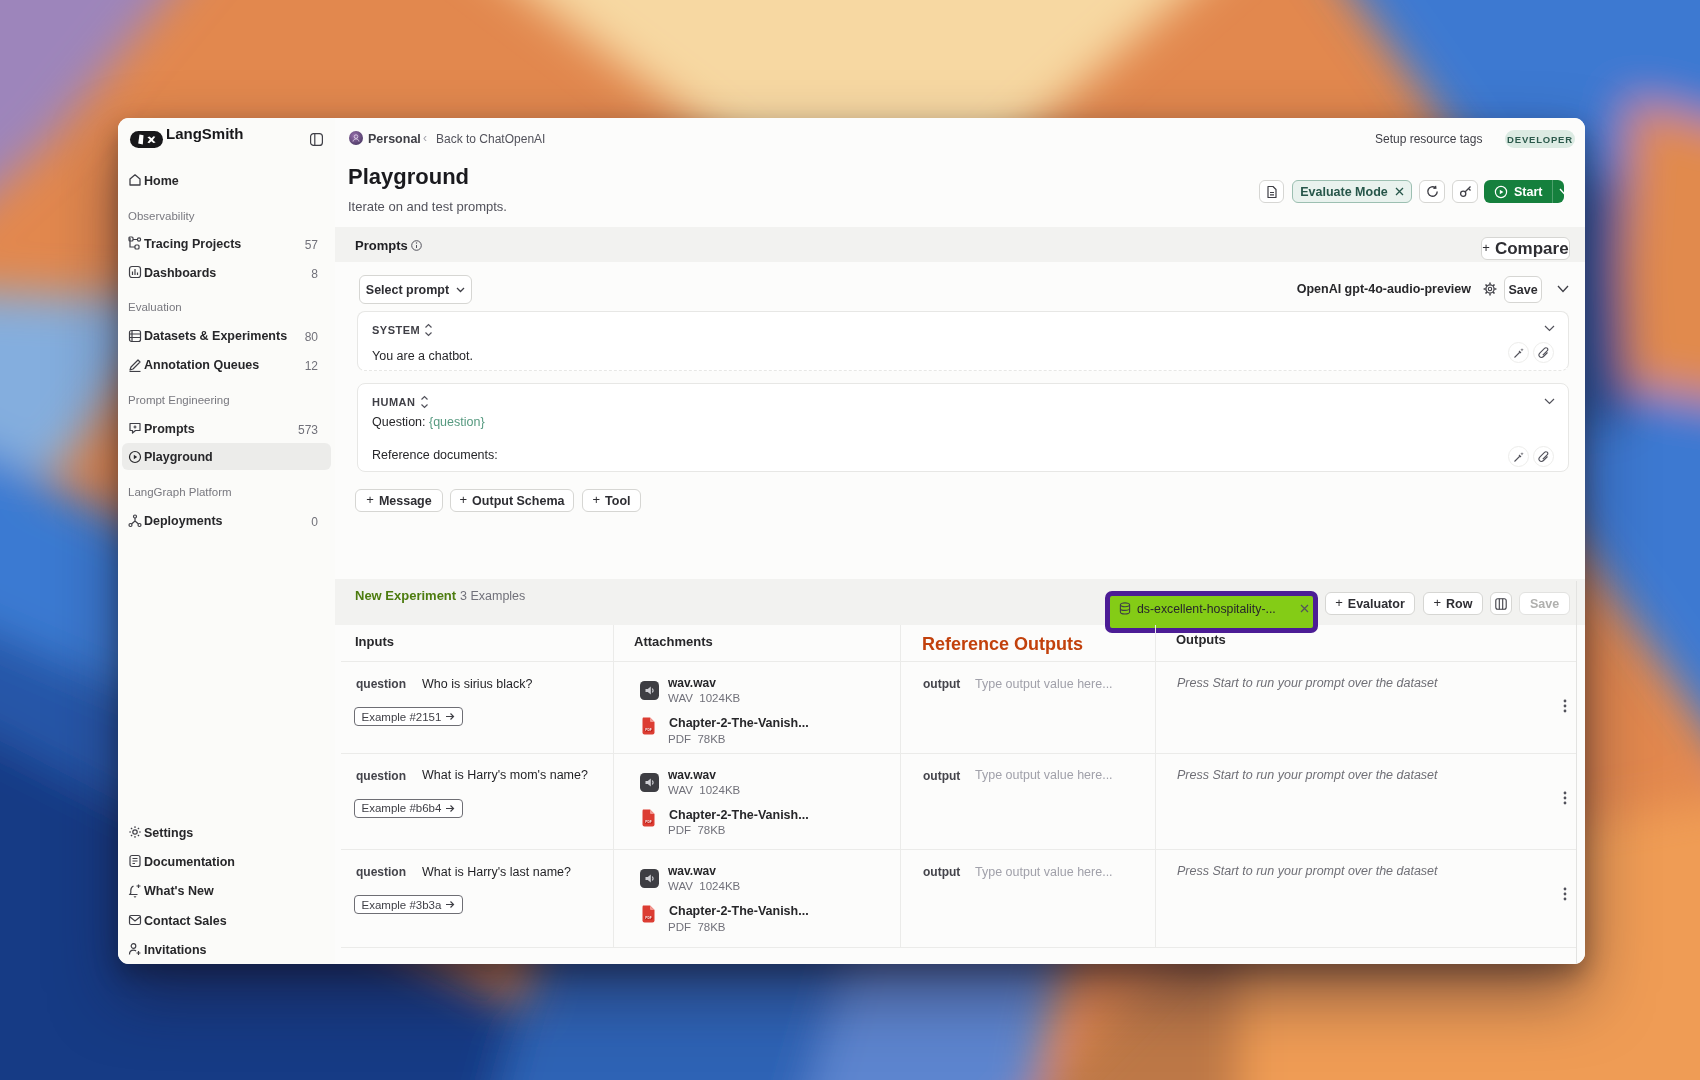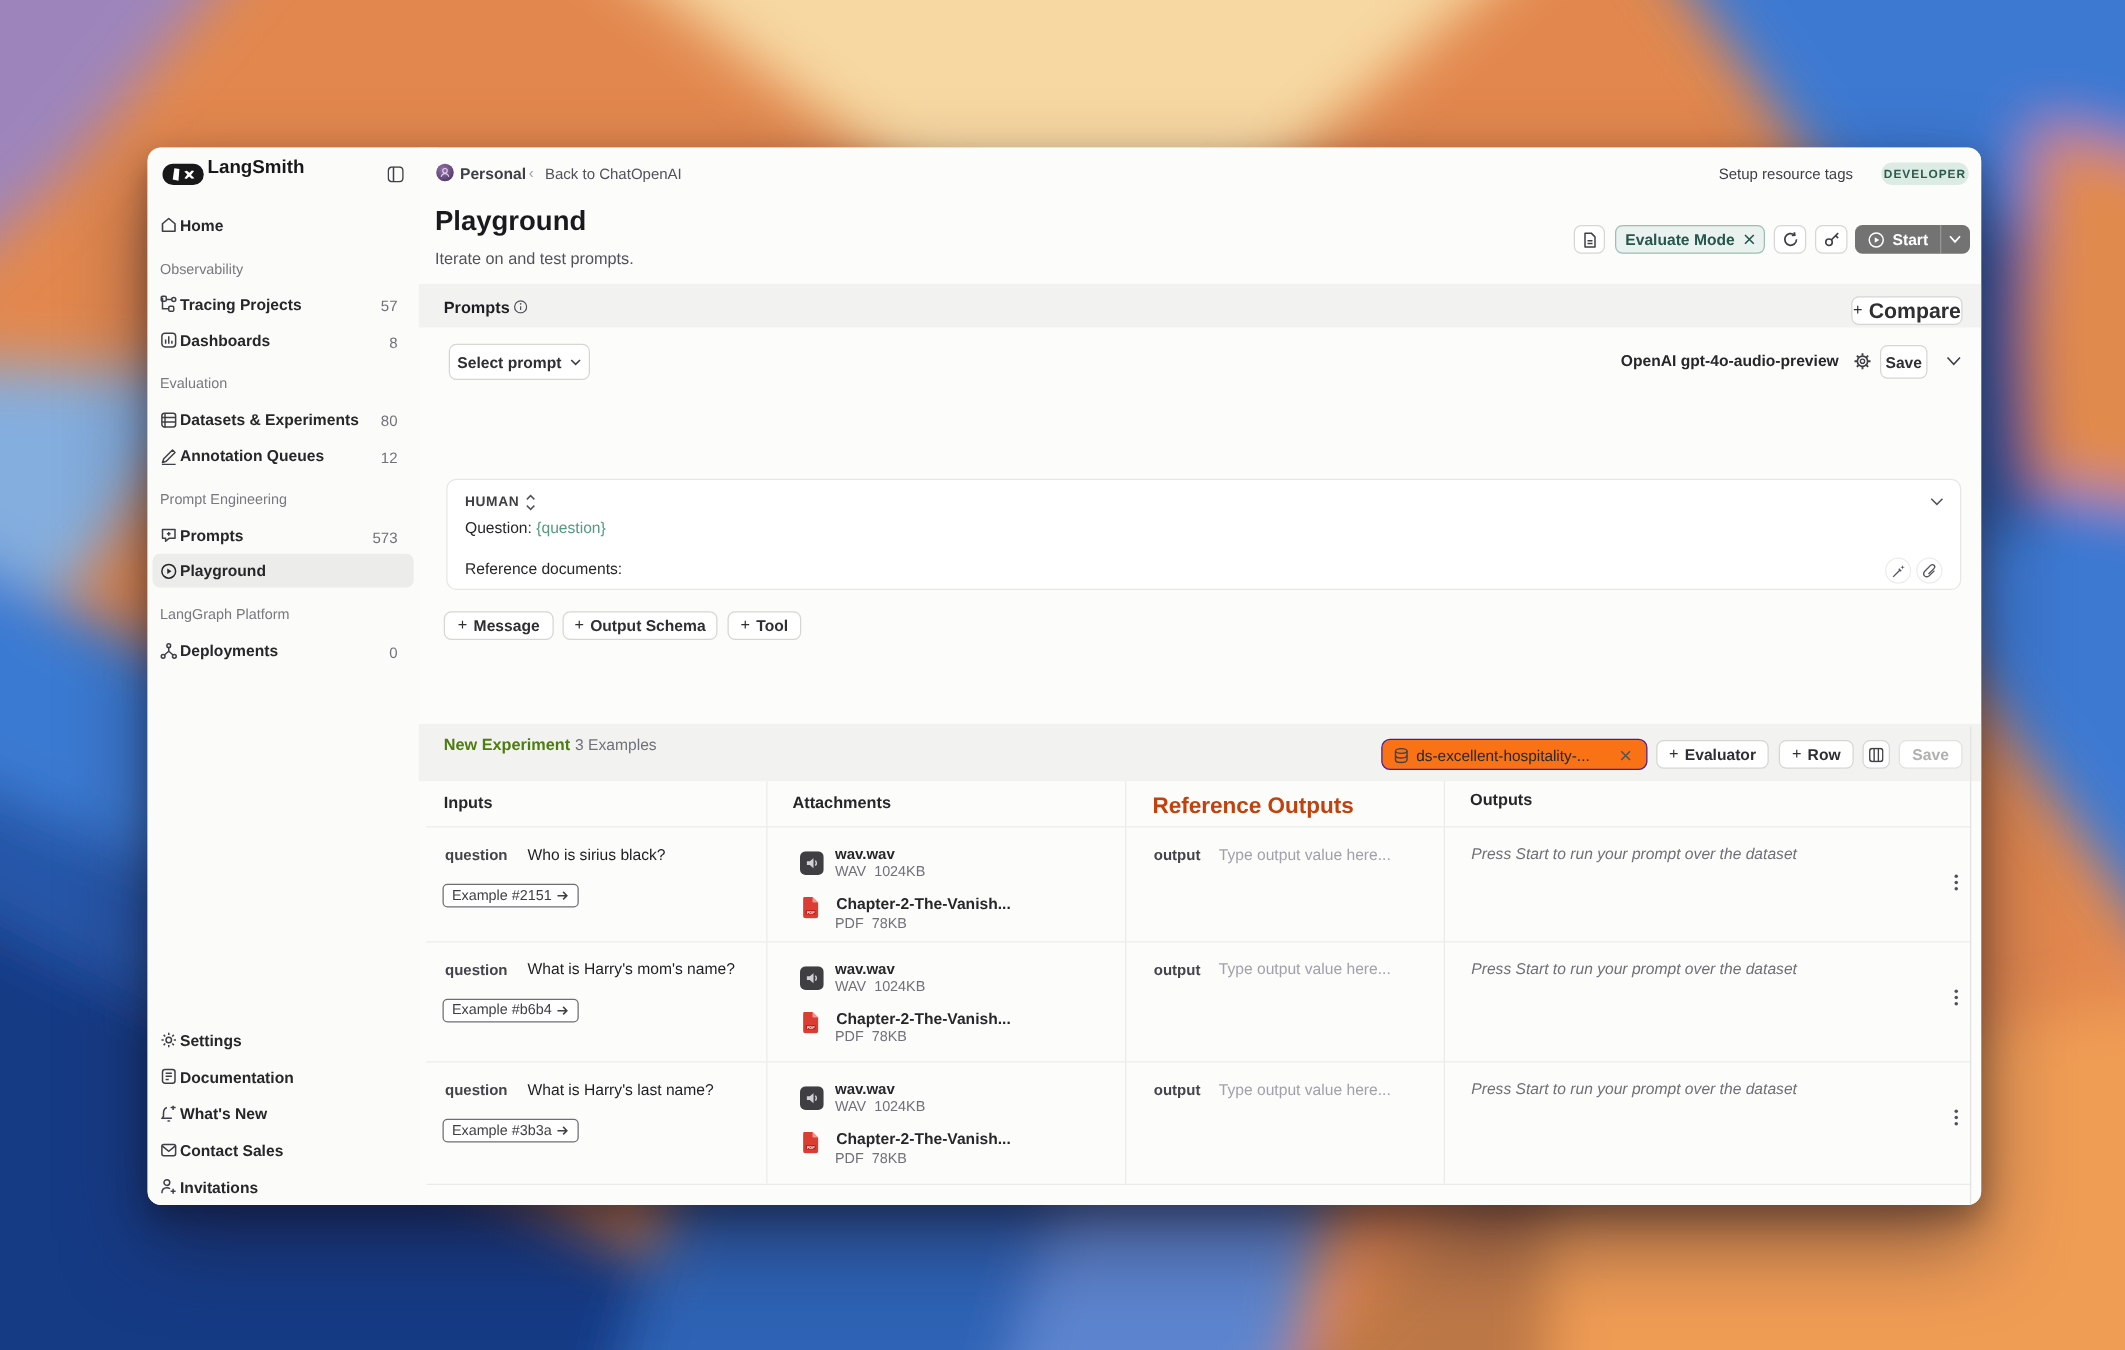--- a/index.html
+++ b/index.html
@@ -190,21 +190,21 @@
           <path d="M11.2 6.5 A4.7 4.7 0 1 1 9.5 2.9"></path>
           <path d="M9.5 0.8 L9.8 3.2 L7.4 3.4" fill="none"></path>
         </svg>
       </div>
 <div class="btn" style="left:1117px; top:62px; width:26px; height:23px;">
         <svg width="13" height="13" viewBox="0 0 13 13" fill="none" stroke="#3f3f46" stroke-width="1.3">
           <circle cx="4.2" cy="8.8" r="2.6"></circle>
           <path d="M6 7 L11.5 1.5 M9.5 3.5 L11.5 5.5"></path>
         </svg>
       </div>
-<div class="ab" style="left:1149px; top:62px; width:92px; height:23px; background:#737373; border-radius:6px;">
+<div class="ab" style="left:1149px; top:62px; width:80px; height:23px; background:#15803d; border-radius:6px;">
   <svg class="ic" style="left:10px; top:4.5px;" width="14" height="14" viewBox="0 0 14 14" fill="none" stroke="#fff" stroke-width="1.2">
           <circle cx="7" cy="7" r="5.6"></circle>
           <path d="M5.8 4.8 L9.4 7 L5.8 9.2 Z" fill="#fff" stroke="none"></path>
         </svg>
   <div class="ab" style="left:30px; top:4.5px; font-size:12.5px; color:#fff; font-weight:bold;">Start</div>
   <div class="ab" style="left:68px; top:0; width:1px; height:23px; background:rgba(255,255,255,.25);"></div>
   <svg class="ic" style="left:75px; top:8px;" width="10" height="7" viewBox="0 0 10 7" fill="none" stroke="#fff" stroke-width="1.4">
           <path d="M1 1 L5 5.5 L9 1"></path>
         </svg>
 </div>
@@ -233,20 +233,37 @@
         <circle cx="7" cy="7" r="1.7" stroke-width="1.1"></circle>
         <g stroke-width="1.5">
           <path d="M7 0.6 L7 2.6 M7 11.4 L7 13.4 M0.6 7 L2.6 7 M11.4 7 L13.4 7 M2.5 2.5 L3.9 3.9 M10.1 10.1 L11.5 11.5 M11.5 2.5 L10.1 3.9 M3.9 10.1 L2.5 11.5"></path>
         </g>
       </svg>
 <div class="btn" style="left:1169px; top:158px; width:38px; height:27px;">Save</div>
 <svg class="ic" style="left:1222px; top:167px;" width="12" height="8" viewBox="0 0 12 8" fill="none" stroke="#3f3f46" stroke-width="1.3">
         <path d="M1 1 L6 6.5 L11 1"></path>
       </svg>
 
+<div class="card" style="top:193px; height:60px; border-bottom-style:dashed;">
+  <div class="ab" style="left:14px; top:12px; font-size:11px; font-weight:bold; letter-spacing:0.5px; color:#3f3f46;">SYSTEM</div>
+  <svg class="ic" style="left:66px; top:11px;" width="9" height="14" viewBox="0 0 9 14" fill="none" stroke="#52525b" stroke-width="1.2">
+          <path d="M1.5 4.5 L4.5 1.5 L7.5 4.5 M1.5 9.5 L4.5 12.5 L7.5 9.5"></path>
+        </svg>
+  <svg class="ic" style="left:1186px; top:13px;" width="11" height="7" viewBox="0 0 11 7" fill="none" stroke="#52525b" stroke-width="1.2">
+          <path d="M1 1 L5.5 5.5 L10 1"></path>
+        </svg>
+  <div class="ab" style="left:14px; top:37px; font-size:12.5px; color:#27272a;">You are a chatbot.</div>
+  <div class="ab" style="left:1150px; top:30px; width:21px; height:21px; border:1px solid #ededeb; border-radius:50%; background:#fff;"><svg width="12" height="12" viewBox="0 0 12 12" style="margin:3.5px;" fill="none" stroke="#52525b" stroke-width="1.1">
+            <path d="M1.5 10.5 L7 5 M6 4 L8 6"></path>
+            <path d="M9 1 L9.4 2.4 L10.8 2.8 L9.4 3.2 L9 4.6 L8.6 3.2 L7.2 2.8 L8.6 2.4 Z" fill="#52525b" stroke="none"></path>
+          </svg></div>
+  <div class="ab" style="left:1175px; top:30px; width:21px; height:21px; border:1px solid #ededeb; border-radius:50%; background:#fff;"><svg width="12" height="12" viewBox="0 0 12 12" style="margin:3.5px;" fill="none" stroke="#52525b" stroke-width="1.1">
+            <path d="M9.5 5.5 L5.5 9.5 C4.3 10.7 2.5 10.7 1.6 9.7 C0.7 8.7 0.8 7 2 5.8 L6.5 1.3 C7.3 0.5 8.5 0.5 9.2 1.2 C9.9 1.9 9.9 3.1 9.1 3.9 L4.8 8.2"></path>
+          </svg></div>
+</div>
 
 <div class="card" style="top:265px; height:89px;">
   <div class="ab" style="left:14px; top:12px; font-size:11px; font-weight:bold; letter-spacing:0.5px; color:#3f3f46;">HUMAN</div>
   <svg class="ic" style="left:62px; top:11px;" width="9" height="14" viewBox="0 0 9 14" fill="none" stroke="#52525b" stroke-width="1.2">
           <path d="M1.5 4.5 L4.5 1.5 L7.5 4.5 M1.5 9.5 L4.5 12.5 L7.5 9.5"></path>
         </svg>
   <svg class="ic" style="left:1186px; top:14px;" width="11" height="7" viewBox="0 0 11 7" fill="none" stroke="#52525b" stroke-width="1.2">
           <path d="M1 1 L5.5 5.5 L10 1"></path>
         </svg>
   <div class="ab" style="left:14px; top:31px; font-size:12.5px; color:#27272a;">Question: <span style="color:#55997f;">{question}</span></div>
@@ -269,21 +286,21 @@
         <span>Output Schema</span>
       </div>
 <div class="btn" style="left:247px; top:371px; width:59px; height:23px; gap:5px;">
         <span style="font-size:13px; font-weight:normal; margin-top:-2px;">+</span>
         <span>Tool</span>
       </div>
 
 <div class="band" style="top:461px; height:46px;"></div>
 <div class="ab" style="left:20px; top:470px; font-size:13px; font-weight:bold; color:#4d7c0f;">New Experiment</div>
 <div class="ab" style="left:125px; top:470.5px; font-size:12.5px; color:#71717a;">3 Examples</div>
-<div class="ab" style="left:770px; top:473px; width:213px; height:25px; background:#f97316; border:1px solid #4c1d95; border-radius:7px;">
+<div class="ab" style="left:770px; top:473px; width:213px; height:42px; background:#84cc16; border:5px solid #4c1d95; border-radius:7px;">
   <svg class="ic" style="left:9px; top:6px;" width="12" height="13" viewBox="0 0 12 13" fill="none" stroke="#3f3f46" stroke-width="1.1">
           <ellipse cx="6" cy="2.8" rx="4.6" ry="1.9"></ellipse>
           <path d="M1.4 2.8 L1.4 10 C1.4 11.1 3.5 12 6 12 C8.5 12 10.6 11.1 10.6 10 L10.6 2.8"></path>
           <path d="M1.4 6.4 C1.4 7.5 3.5 8.4 6 8.4 C8.5 8.4 10.6 7.5 10.6 6.4"></path>
         </svg>
   <div class="ab" style="left:27px; top:5.5px; font-size:12.3px; color:#27272a;">ds-excellent-hospitality-...</div>
   <svg class="ic" style="left:190px; top:8px;" width="9" height="9" viewBox="0 0 9 9" stroke="#52525b" stroke-width="1.2">
           <path d="M1 1 L8 8 M8 1 L1 8"></path>
         </svg>
 </div>

